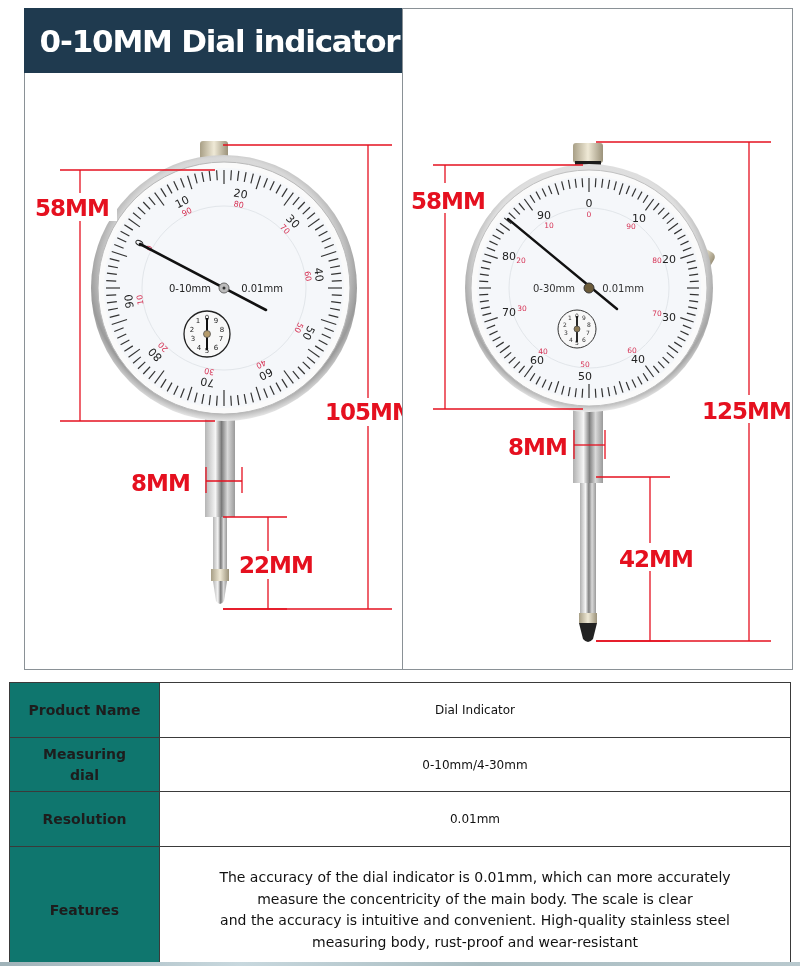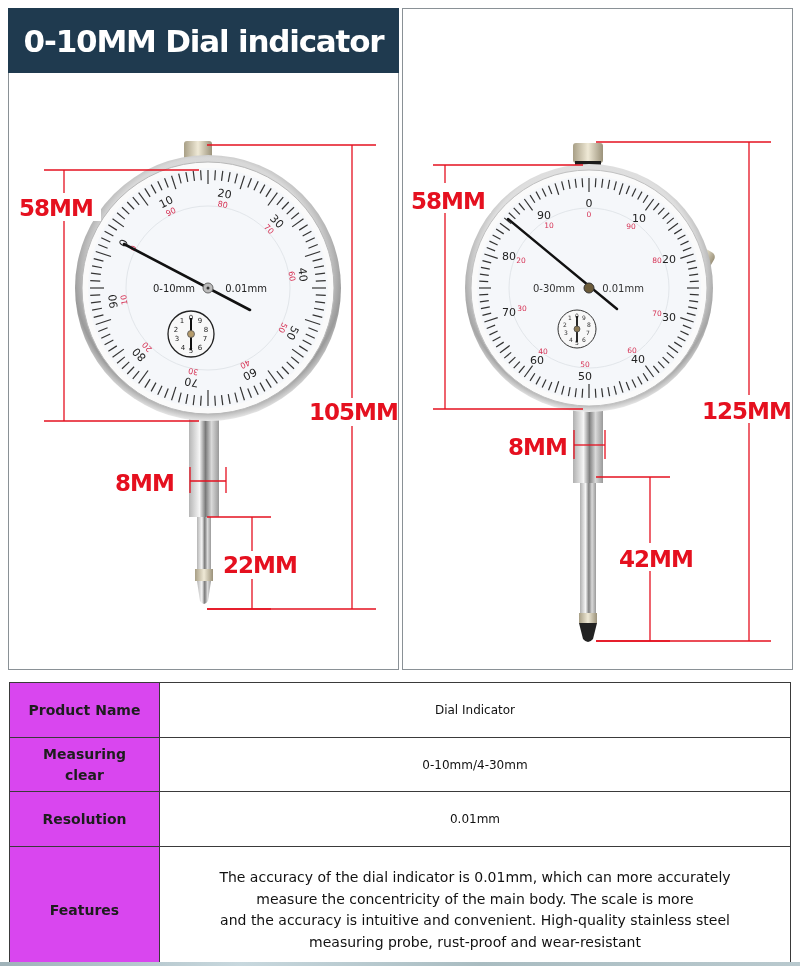--- a/index.html
+++ b/index.html
@@ -1,33 +1,33 @@
 <!DOCTYPE html>
 <html><head>
 <meta charset="utf-8">
 <style>
   * { box-sizing: border-box; margin: 0; padding: 0; }
   html, body { width: 800px; height: 966px; background: #ffffff; overflow: hidden; }
   body { position: relative; font-family: "Liberation Sans", "DejaVu Sans", sans-serif; color: #1a1a1a; }
 
   .panel { position: absolute; top: 8px; width: 391px; height: 662px; border: 1px solid #8a9196; background: #fff; }
-  .panel.left { left: 8px; }
+  .panel.left { left: 24px; }
   .panel.right { left: 402px; }
   .panel-header { position: absolute; left: -1px; top: -1px; right: -1px; height: 65px; background: #1f3a4f;
     color: #fff; display: flex; align-items: center; justify-content: center;
     font-family: "DejaVu Sans", sans-serif; font-weight: bold; font-size: 31px; letter-spacing: -1.2px; }
   .panel-body { position: absolute; left: 0; top: 64px; right: 0; bottom: 0; }
   .panel-body svg { position: absolute; left: 0; top: 0; }
 
   .dim-label { font-family: "DejaVu Sans", sans-serif; font-weight: bold; fill: #e5101f; letter-spacing: -1px; }
 
   .spec-table { position: absolute; left: 9px; top: 682px; width: 782px; border-collapse: collapse;
     border: 1.5px solid #2a2a2a; font-family: "DejaVu Sans", sans-serif; }
   .spec-table td { border: 1px solid #3a3a3a; text-align: center; vertical-align: middle; font-size: 14px; }
-  .spec-table td.key { width: 150px; background: #d946ef; font-weight: bold; color: #1d1d1d; line-height: 21px; padding: 0 8px; }
+  .spec-table td.key { width: 150px; background: #0f766e; font-weight: bold; color: #1d1d1d; line-height: 21px; padding: 0 8px; }
   .spec-table td.val { background: #fff; color: #111; font-size: 12px; }
   .spec-table td.val.features { line-height: 21.5px; padding: 20px 20px; font-size: 14px; }
   .row-1 { height: 55px; } .row-2 { height: 54px; margin-left: 14px; } .row-3 { height: 55px; padding-left: 32px; } .row-4 { height: 101px; }
 
   .bottom-strip { position: absolute; left: 0; right: 0; top: 962px; height: 4px;
     background: linear-gradient(90deg, #9fb2b8, #c8d8de 30%, #a9bcc1 60%, #b9c9ce); }
 </style>
 </head>
 <body>
 
@@ -481,33 +481,33 @@
 
 <table class="spec-table">
   <tbody>
       <tr class="row-1">
     <td class="key">Product Name</td>
     <td class="val">Dial Indicator</td>
   </tr>
   <tr class="row-2">
     <td class="key">
       <div>Measuring</div>
-      <div>clear</div>
+      <div>dial</div>
     </td>
     <td class="val">0-10mm/4-30mm</td>
   </tr>
   <tr class="row-3">
     <td class="key">Resolution</td>
     <td class="val">0.01mm</td>
   </tr>
   <tr class="row-4">
     <td class="key">Features</td>
     <td class="val features">
       <div>The accuracy of the dial indicator is 0.01mm, which can more accurately</div>
-      <div>measure the concentricity of the main body. The scale is more</div>
+      <div>measure the concentricity of the main body. The scale is clear</div>
       <div>and the accuracy is intuitive and convenient. High-quality stainless steel</div>
-      <div>measuring probe, rust-proof and wear-resistant</div>
+      <div>measuring body, rust-proof and wear-resistant</div>
     </td>
   </tr>
 </tbody>
   </table>
 
 <div class="bottom-strip"></div>
 
 </body></html>

